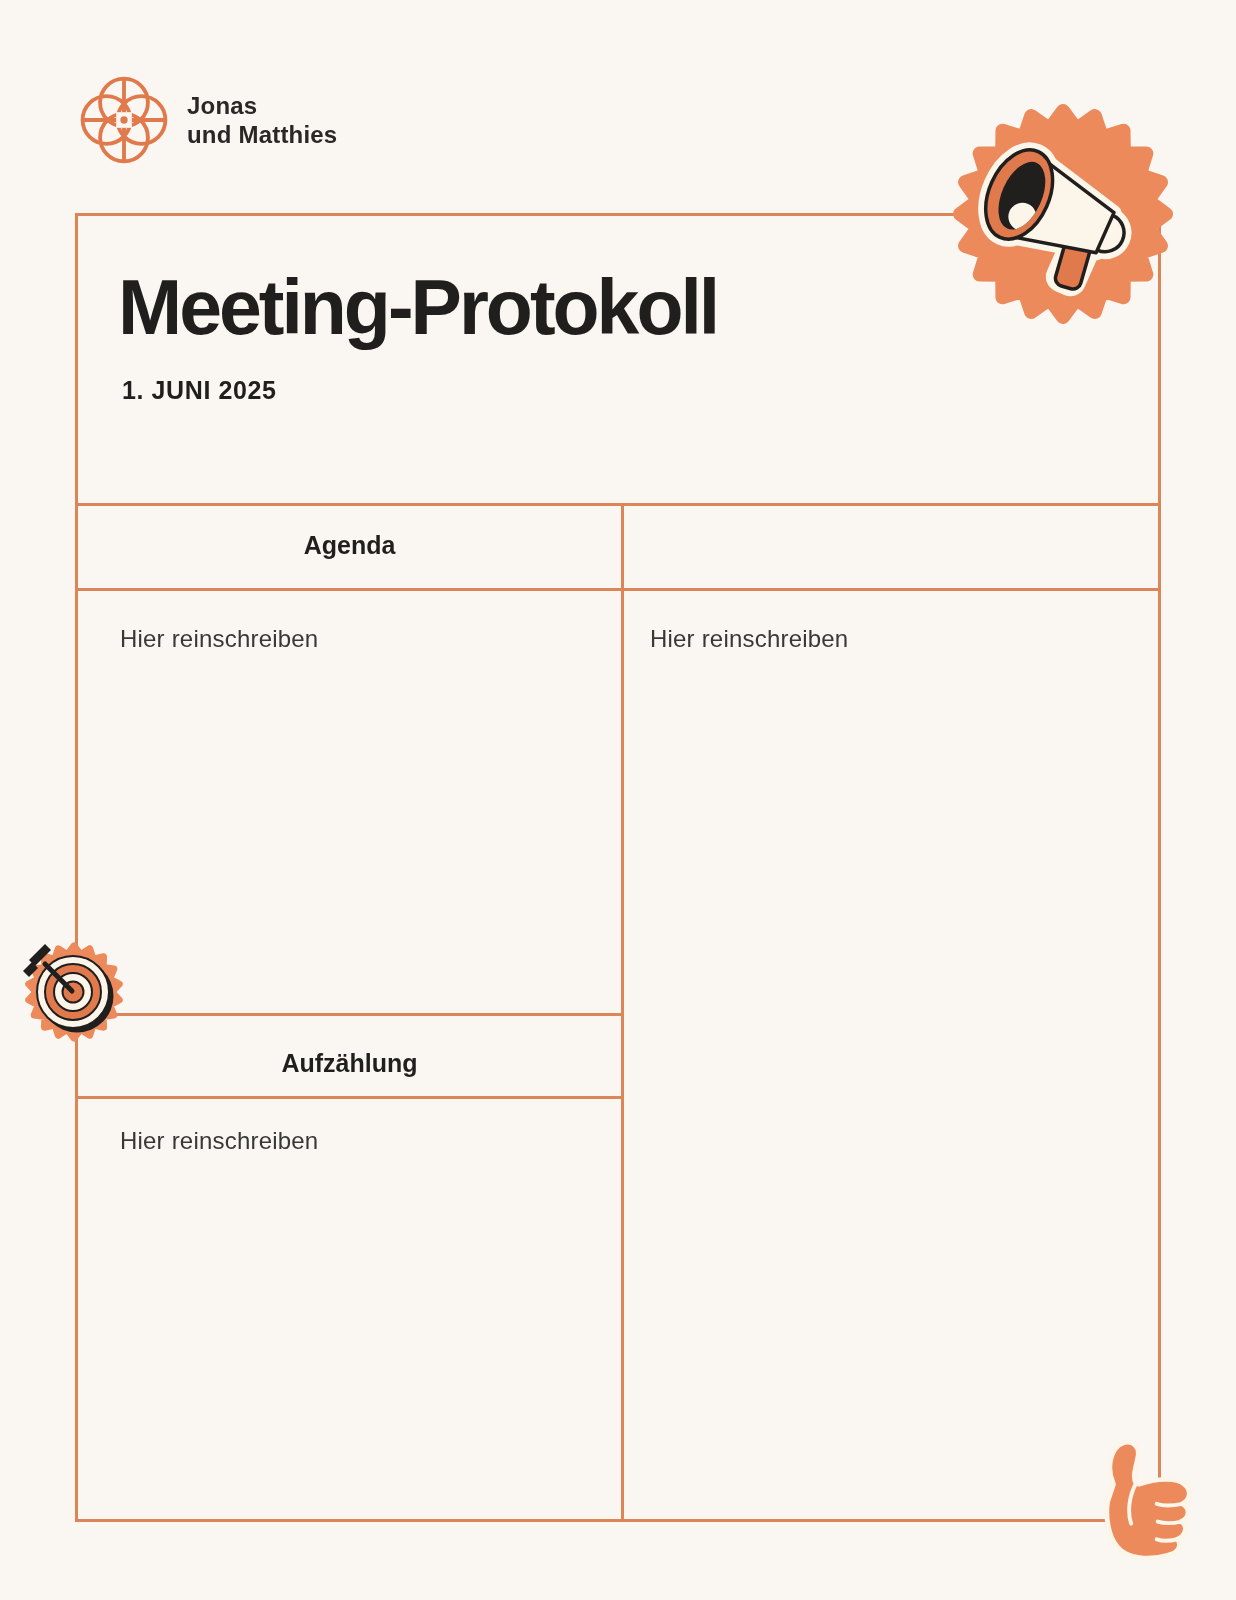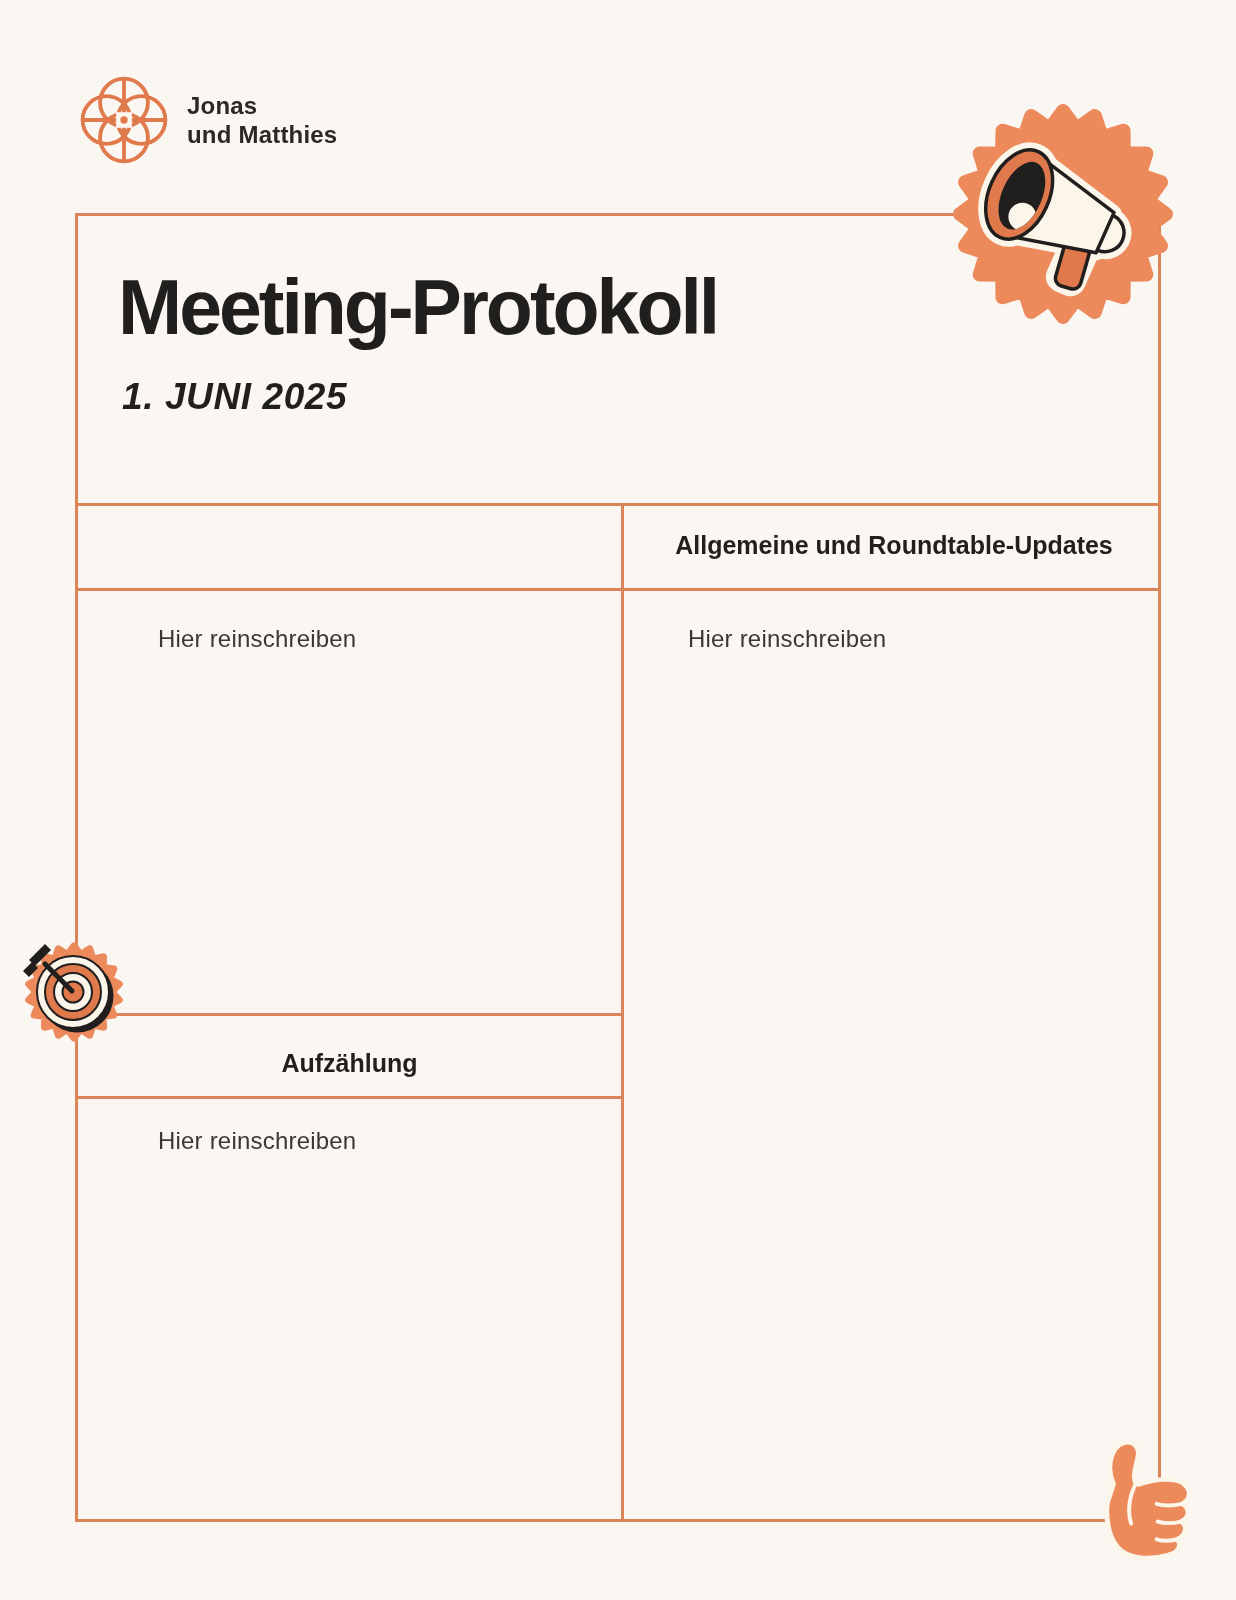--- a/index.html
+++ b/index.html
@@ -30,36 +30,35 @@
     border:3px solid var(--line);
     z-index:1;
   }
   .page-title{
     position:absolute;left:40px;top:44px;
     font-size:77px;font-weight:700;letter-spacing:-3px;line-height:94px;color:var(--ink);
     white-space:nowrap;
   }
   .doc-date{
     position:absolute;left:44px;top:160px;
-    font-size:37px;font-weight:700;letter-spacing:0.6px;color:var(--ink);font-style:italic;
+    font-size:25px;font-weight:700;letter-spacing:0.6px;color:var(--ink);
   }
   .h-line{position:absolute;left:0;height:3px;background:var(--line);}
   .h-line.full{width:100%;}
   .h-line.half{width:543px;}
   .v-line{position:absolute;left:543px;top:287px;bottom:0;width:3px;background:var(--line);}
   .cell-header{
     position:absolute;height:85px;display:flex;align-items:center;justify-content:center;
     font-size:25px;font-weight:700;color:var(--ink);
   }
   .cell-header.left-col{left:0;width:543px;}
   .cell-header.right-col{left:546px;width:540px;}
   .placeholder{
     position:absolute;font-size:24px;font-weight:400;color:var(--text);letter-spacing:0.2px;
     cursor:text;
-    margin-left:38px;
   }
   
   .badge{position:absolute;z-index:5;}
   .badge-megaphone{left:941px;top:92px;width:244px;height:244px;}
   .badge-target{left:18px;top:936px;width:112px;height:112px;}
   .badge-thumb{left:1078px;top:1420px;width:122px;height:150px;}
   
   .burst{fill:var(--accent);stroke:var(--accent);stroke-linejoin:round;}
   .stick{fill:var(--sticker);stroke:var(--sticker);stroke-linejoin:round;stroke-linecap:round;}
   .white-part{fill:var(--sticker);stroke:var(--ink);stroke-width:3.5;stroke-linejoin:round;}
@@ -93,22 +92,22 @@
 
   <h1 class="page-title">Meeting-Protokoll</h1>
   <div class="doc-date">1. JUNI 2025</div>
 
   <div class="h-line full" style="top:287px"></div>
   <div class="h-line full" style="top:372px"></div>
   <div class="v-line"></div>
   <div class="h-line half" style="top:797px"></div>
   <div class="h-line half" style="top:880px"></div>
 
-  <div class="cell-header right-col" style="top:287px">
-    <span>Allgemeine und Roundtable-Updates</span>
+  <div class="cell-header left-col" style="top:287px">
+    <span>Agenda</span>
   </div>
 
   <div class="placeholder" style="left:42px;top:409px">Hier reinschreiben</div>
   <div class="placeholder" style="left:572px;top:409px">Hier reinschreiben</div>
 
   <div class="cell-header left-col" style="top:797px;height:100px">
     <span>Aufzählung</span>
   </div>
   <div class="placeholder" style="left:42px;top:911px">Hier reinschreiben</div>
 

